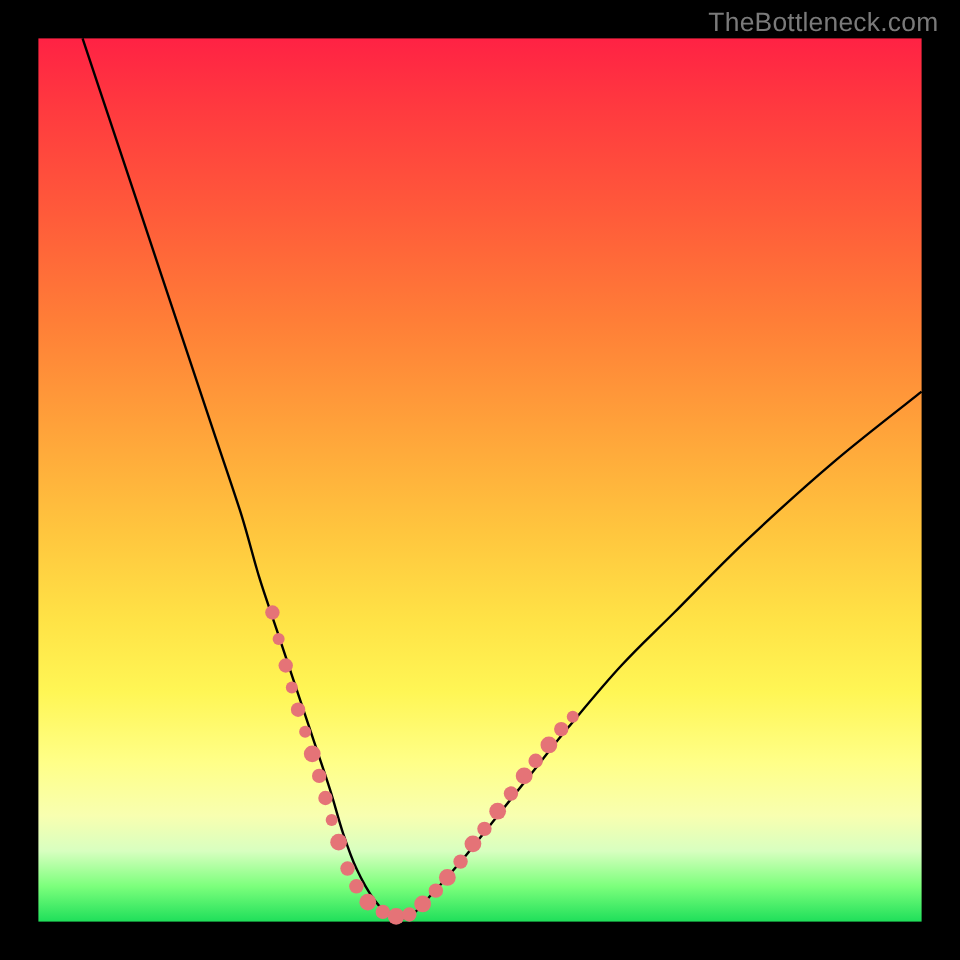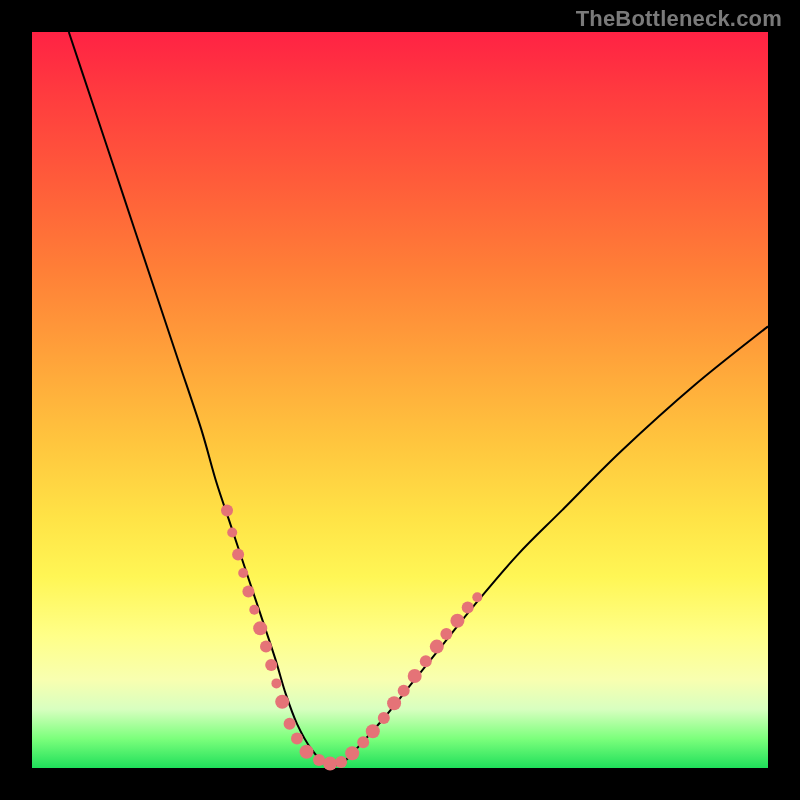--- a/index.html
+++ b/index.html
@@ -41,21 +41,21 @@
       #7cff7c 96%,
       #1fdf5a 100%
     );
   }
   .watermark {
     position: absolute;
     top: 6px;
     right: 18px;
     color: #7a7a7a;
     font-size: 22px;
-    font-weight: 700;
+    font-weight: 400;
     letter-spacing: 0.2px;
     user-select: none;
   }
   svg.overlay {
     position: absolute;
     top: 32px;
     left: 32px;
     width: 736px;
     height: 736px;
     overflow: visible;

